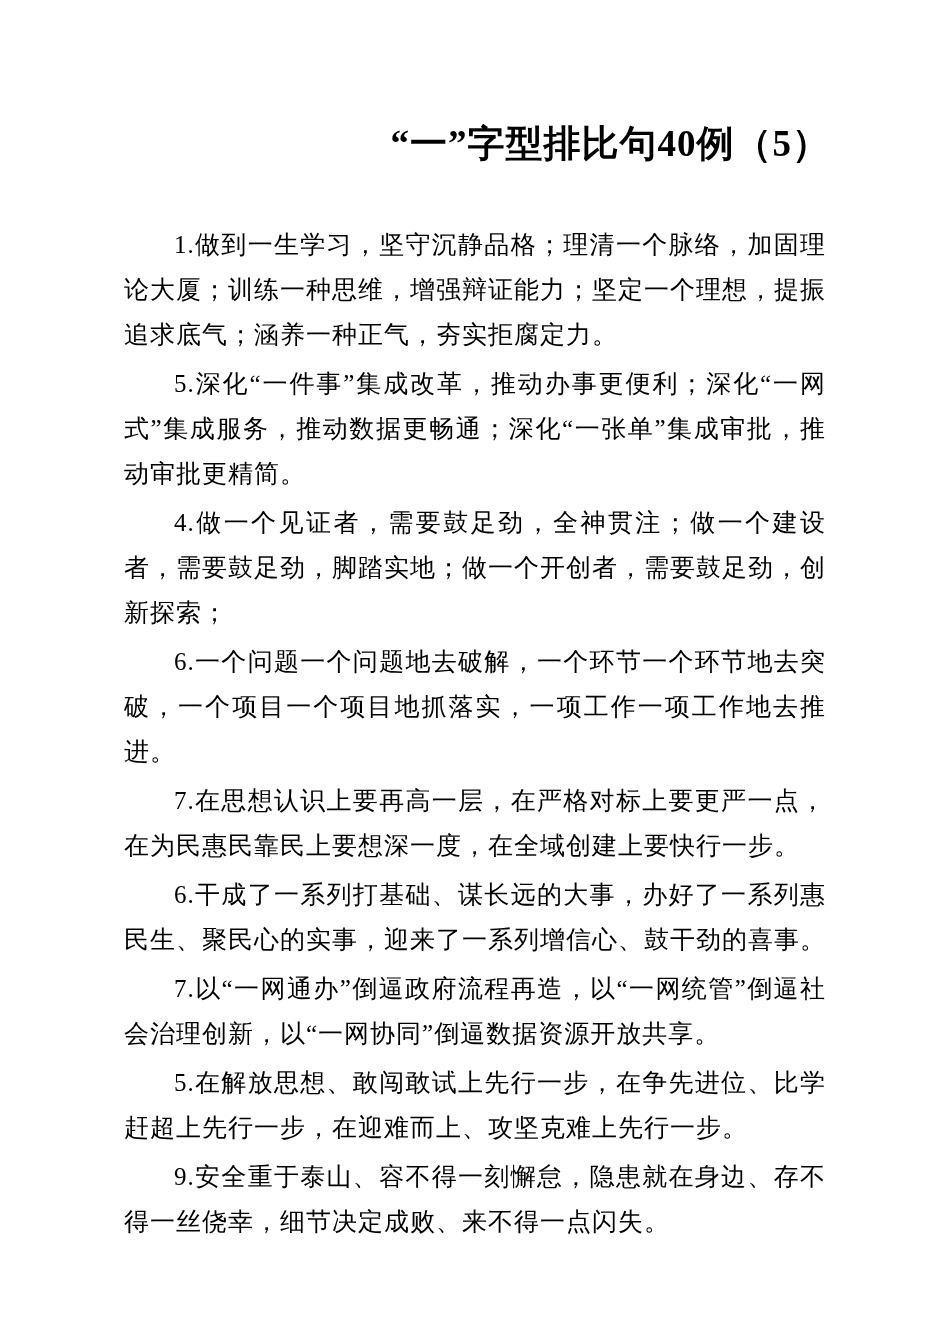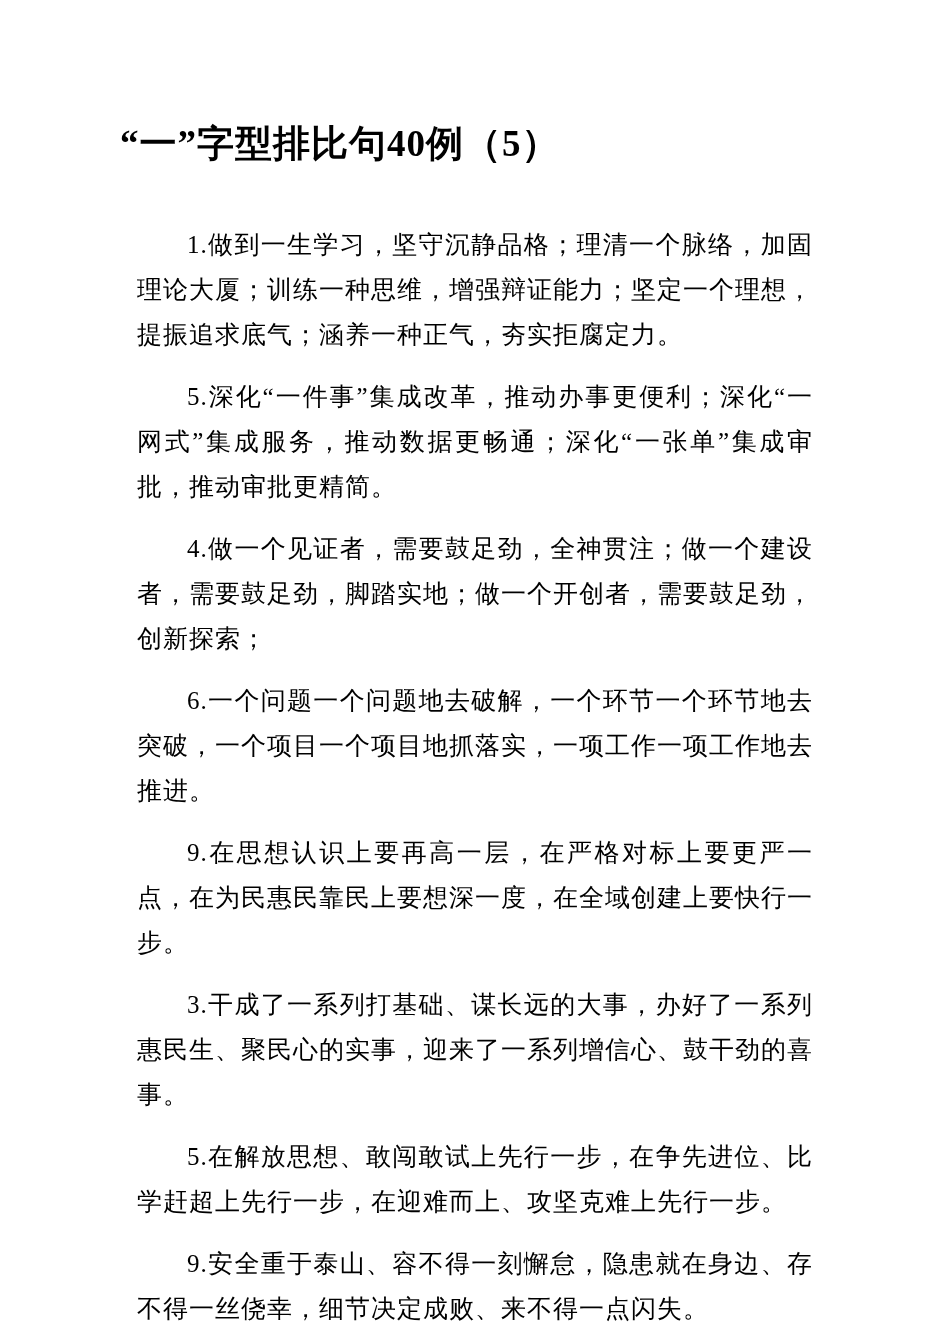--- a/index.html
+++ b/index.html
@@ -15,42 +15,43 @@
     box-sizing: border-box;
     padding: 118px 120px 0 120px;
     font-family: "Liberation Serif", "DejaVu Serif", serif;
     color: #000000;
     overflow: hidden;
   }
   .doc-title {
     font-size: 37px;
     line-height: 52px;
     font-weight: bold;
-    text-align: left;
+    text-align: right;
     margin: 0 0 52px 0;
     letter-spacing: 1px;
   }
   .doc-body p {
     font-size: 25px;
     line-height: 45px;
-    margin: 17px;
+    margin: 4px;
     text-align: justify;
     text-justify: inter-character;
     text-indent: 2em;
     letter-spacing: 1px;
   }
 </style>
 </head>
 <body>
 
 <div class="page">
   <h1 class="doc-title">“一”字型排比句40例（5）</h1>
   <div class="doc-body">
     <p>1.做到一生学习，坚守沉静品格；理清一个脉络，加固理论大厦；训练一种思维，增强辩证能力；坚定一个理想，提振追求底气；涵养一种正气，夯实拒腐定力。</p>
     <p>5.深化“一件事”集成改革，推动办事更便利；深化“一网式”集成服务，推动数据更畅通；深化“一张单”集成审批，推动审批更精简。</p>
     <p>4.做一个见证者，需要鼓足劲，全神贯注；做一个建设者，需要鼓足劲，脚踏实地；做一个开创者，需要鼓足劲，创新探索；</p>
     <p>6.一个问题一个问题地去破解，一个环节一个环节地去突破，一个项目一个项目地抓落实，一项工作一项工作地去推进。</p>
-    <p>9.在思想认识上要再高一层，在严格对标上要更严一点，在为民惠民靠民上要想深一度，在全域创建上要快行一步。</p>
-    <p>3.干成了一系列打基础、谋长远的大事，办好了一系列惠民生、聚民心的实事，迎来了一系列增信心、鼓干劲的喜事。</p>
+    <p>7.在思想认识上要再高一层，在严格对标上要更严一点，在为民惠民靠民上要想深一度，在全域创建上要快行一步。</p>
+    <p>6.干成了一系列打基础、谋长远的大事，办好了一系列惠民生、聚民心的实事，迎来了一系列增信心、鼓干劲的喜事。</p>
+    <p>7.以“一网通办”倒逼政府流程再造，以“一网统管”倒逼社会治理创新，以“一网协同”倒逼数据资源开放共享。</p>
     <p>5.在解放思想、敢闯敢试上先行一步，在争先进位、比学赶超上先行一步，在迎难而上、攻坚克难上先行一步。</p>
     <p>9.安全重于泰山、容不得一刻懈怠，隐患就在身边、存不得一丝侥幸，细节决定成败、来不得一点闪失。</p>
   </div>
 </div>
 
 </body></html>

